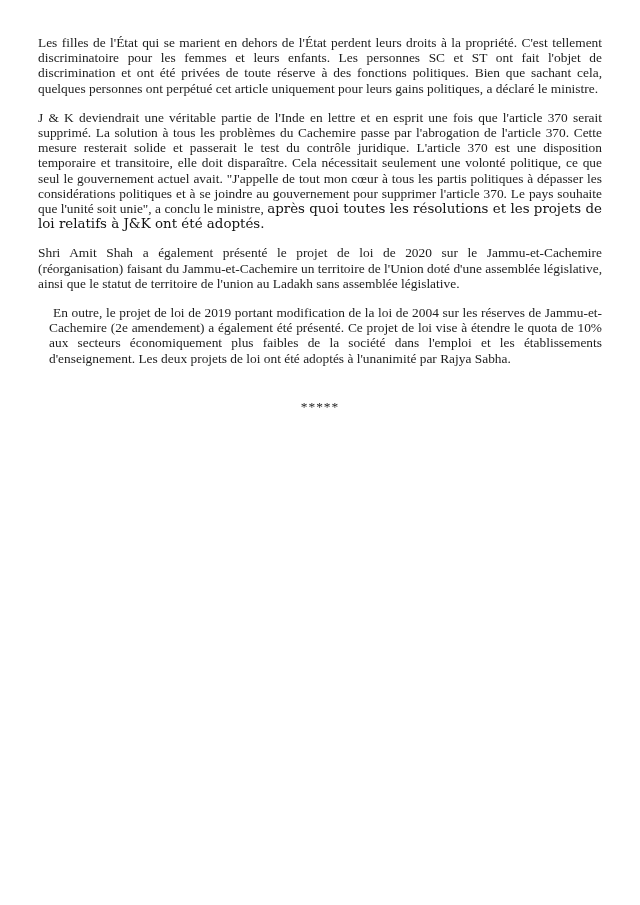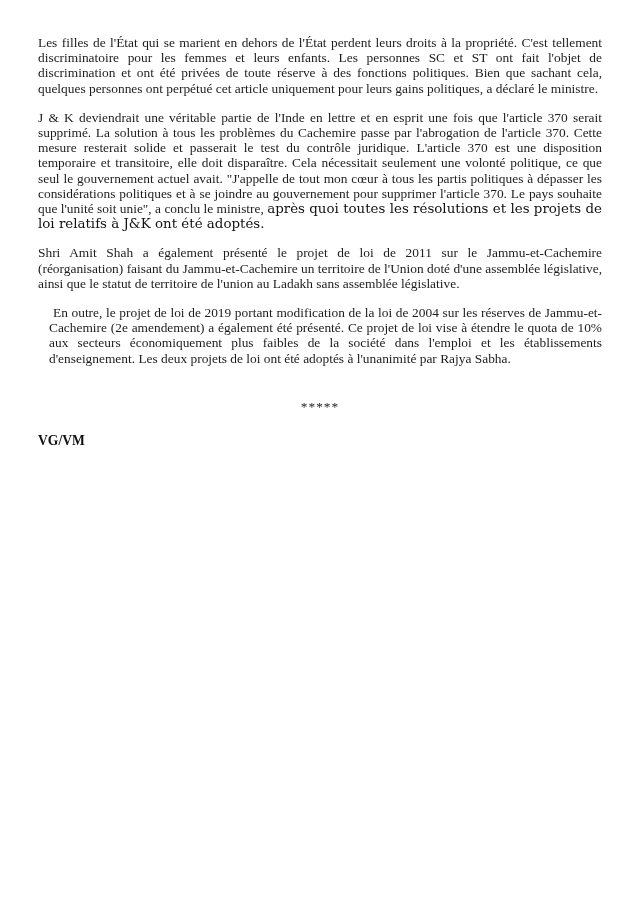--- a/index.html
+++ b/index.html
@@ -53,21 +53,20 @@
 </style>
 </head>
 <body>
 
 <div class="page">
 
   <p class="para">Les filles de l'État qui se marient en dehors de l'État perdent leurs droits à la propriété. C'est tellement discriminatoire pour les femmes et leurs enfants. Les personnes SC et ST ont fait l'objet de discrimination et ont été privées de toute réserve à des fonctions politiques. Bien que sachant cela, quelques personnes ont perpétué cet article uniquement pour leurs gains politiques, a déclaré le ministre.</p>
 
   <p class="para"><span>J &amp; K deviendrait une véritable partie de l'Inde en lettre et en esprit une fois que l'article 370 serait supprimé. La solution à tous les problèmes du Cachemire passe par l'abrogation de l'article 370. Cette mesure resterait solide et passerait le test du contrôle juridique. L'article 370 est une disposition temporaire et transitoire, elle doit disparaître. Cela nécessitait seulement une volonté politique, ce que seul le gouvernement actuel avait. "J'appelle de tout mon cœur à tous les partis politiques à dépasser les considérations politiques et à se joindre au gouvernement pour supprimer l'article 370. Le pays souhaite que l'unité soit unie", a conclu le ministre, </span><span class="emphasis">après quoi toutes les résolutions et les projets de loi relatifs à J&amp;K ont été adoptés.</span></p>
 
-  <p class="para">Shri Amit Shah a également présenté le projet de loi de 2011 sur le Jammu-et-Cachemire (réorganisation) faisant du Jammu-et-Cachemire un territoire de l'Union doté d'une assemblée législative, ainsi que le statut de territoire de l'union au Ladakh sans assemblée législative.</p>
+  <p class="para">Shri Amit Shah a également présenté le projet de loi de 2020 sur le Jammu-et-Cachemire (réorganisation) faisant du Jammu-et-Cachemire un territoire de l'Union doté d'une assemblée législative, ainsi que le statut de territoire de l'union au Ladakh sans assemblée législative.</p>
 
   <p class="para para-indent">En outre, le projet de loi de 2019 portant modification de la loi de 2004 sur les réserves de Jammu-et-Cachemire (2e amendement) a également été présenté. Ce projet de loi vise à étendre le quota de 10% aux secteurs économiquement plus faibles de la société dans l'emploi et les établissements d'enseignement. Les deux projets de loi ont été adoptés à l'unanimité par Rajya Sabha.</p>
 
   <div class="separator">*****</div>
 
-  <div class="signature">VG/VM</div>
 
 </div>
 
 </body></html>

